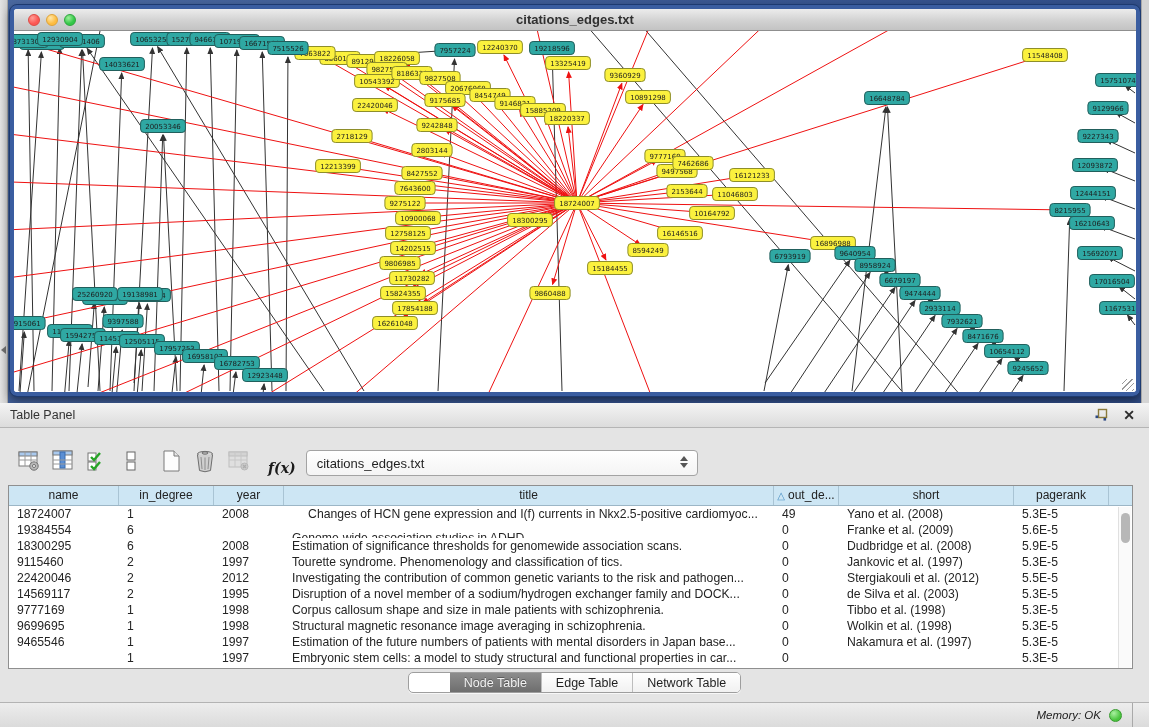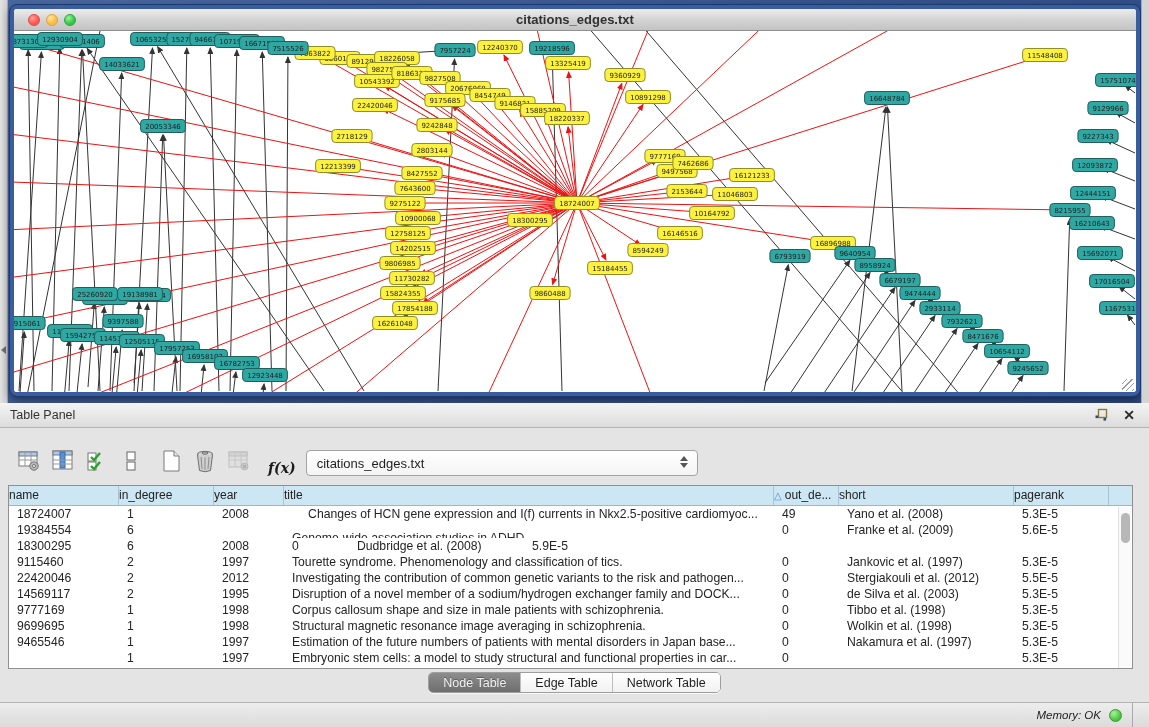--- a/index.html
+++ b/index.html
@@ -46,31 +46,31 @@
   .tselect { width:392px; height:26px; background:linear-gradient(#ffffff,#f4f4f4); border:1px solid #a3a3a3;
              border-radius:4px; display:flex; align-items:center; padding-left:10px; font-size:13px; color:#1f1f1f; position:relative; }
   .tselect .arrows { position:absolute; right:9px; top:5px; }
   .tselect .arrows i { display:block; width:0; height:0; border-left:4px solid transparent; border-right:4px solid transparent; }
   .tselect .arrows i.up { border-bottom:5px solid #555; margin-bottom:2px; }
   .tselect .arrows i.dn { border-top:5px solid #555; }
 
   .table-wrap { position:absolute; left:8px; top:82px; width:1125px; height:184px;
                 background:#fff; border:1px solid #8f8f8f; overflow:hidden; }
   .thead { display:flex; height:20px; background:#cde6f4; border-bottom:1px solid #9cb6c6; }
-  .th { font-size:12px; color:#222; line-height:19px; border-right:1px solid #a9c4d4;
+  .th { font-size:12px; color:#222; text-align:center; line-height:19px; border-right:1px solid #a9c4d4;
         overflow:hidden; white-space:nowrap; }
   .sortmark { color:#4a90c4; font-size:10px; margin-right:3px; }
   .trow { display:flex; height:16px; }
   .td { font-size:12.2px; color:#242424; line-height:16px; padding-left:8px; overflow:hidden; white-space:nowrap; }
   .vscroll { position:absolute; right:1px; top:21px; width:13px; height:161px; background:#fafafa; border-left:1px solid #e0e0e0; }
   .vthumb { position:absolute; left:2px; top:6px; width:9px; height:30px; background:#b7b7b7; border-radius:5px; }
 
   .tabsrow { position:absolute; left:0; top:269px; width:1149px; height:24px; display:flex; justify-content:center; }
   .segmented { display:inline-flex; border:1px solid #9e9e9e; border-radius:5px; overflow:hidden; height:21px;
-               background:#fff; box-shadow:0 1px 0 rgba(255,255,255,.7); }
+               background:#fff; box-shadow:0 1px 0 rgba(255,255,255,.7);padding-left:41px; }
   .seg { padding:0 14px; font-size:12.5px; line-height:20px; color:#1f1f1f; background:linear-gradient(#ffffff,#f1f1f1);
          border-right:1px solid #bdbdbd; }
   .seg:last-child { border-right:none; }
   .seg.active { background:linear-gradient(#8d8d8d,#6e6e6e); color:#f2f2f2; text-shadow:0 -1px 0 rgba(0,0,0,.3); }
 
   
   .statusbar { position:absolute; left:0; top:702px; width:1149px; height:25px;
                background:linear-gradient(#ededed,#dbdbdb); border-top:1px solid #b3b3b3;
                display:flex; align-items:center; justify-content:flex-end; }
   .mem { font-size:11.5px; color:#222; margin-right:8px;font-style:italic; }
@@ -748,20 +748,21 @@
           <div class="td" style="width: 70px; margin-top: 17px;">2009</div>
           <div class="td" style="width: 490px; margin-top: 8px;">Genome-wide association studies in ADHD.</div>
           <div class="td" style="width: 65px;">0</div>
           <div class="td" style="width: 175px;">Franke et al. (2009)</div>
           <div class="td" style="width: 95px;">5.6E-5</div>
         </div>
         <div class="trow">
           <div class="td" style="width: 110px;">18300295</div>
           <div class="td" style="width: 95px;">6</div>
           <div class="td" style="width: 70px;">2008</div>
+          <div class="td" style="width: 490px;">Estimation of significance thresholds for genomewide association scans.</div>
           <div class="td" style="width: 65px;">0</div>
           <div class="td" style="width: 175px;">Dudbridge et al. (2008)</div>
           <div class="td" style="width: 95px;">5.9E-5</div>
         </div>
         <div class="trow">
           <div class="td" style="width: 110px;">9115460</div>
           <div class="td" style="width: 95px;">2</div>
           <div class="td" style="width: 70px;">1997</div>
           <div class="td" style="width: 490px;">Tourette syndrome. Phenomenology and classification of tics.</div>
           <div class="td" style="width: 65px;">0</div>

